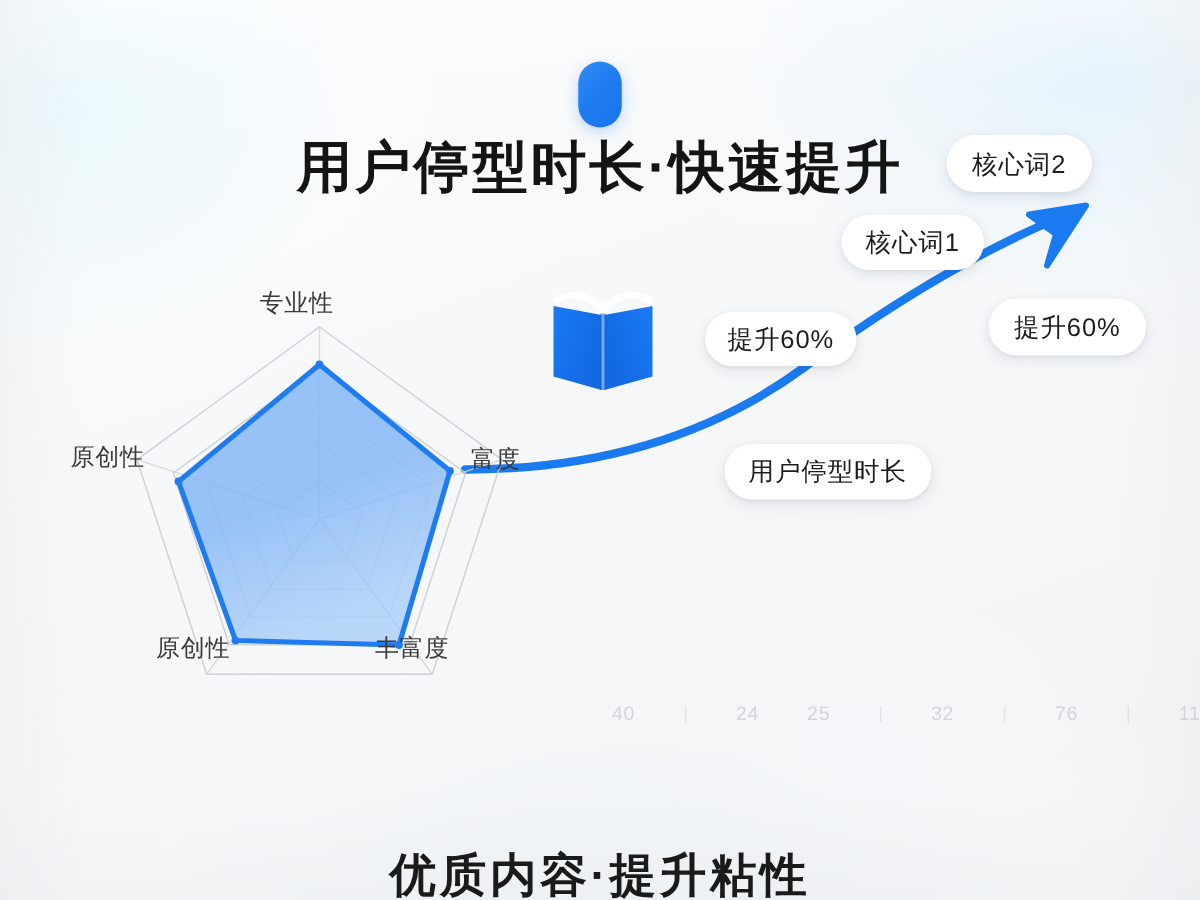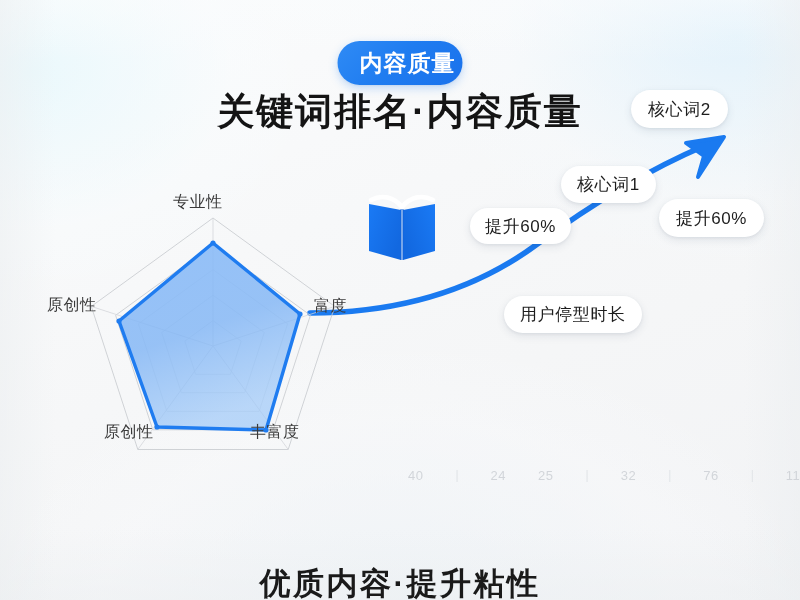--- a/index.html
+++ b/index.html
@@ -173,24 +173,24 @@
     border-radius: 19px;
     color: #1d1d1d;
     font-size: 17px;
     font-weight: 400;
     white-space: nowrap;
     letter-spacing: 0.6px;
     box-shadow: 0 3px 9px rgba(40,60,90,0.10), 0 1px 3px rgba(40,60,90,0.07);
     z-index: 6;
   }
   .chip.k2  { left: 631px; top: 90px;  height: 38px; padding: 0 17px; }
-  .chip.k1  { left: 561px; top: 166px; height: 37px; padding: 0 16px; }
+  .chip.k1  { left: 561px; top: 143px; height: 37px; padding: 0 16px; }
   .chip.p1  { left: 470px; top: 208px; height: 36px; padding: 0 15px; }
   .chip.p2  { left: 659px; top: 199px; height: 38px; padding: 0 17px; font-weight: 500; }
-  .chip.dur { left: 504px; top: 296px; height: 37px; padding: 0 16px; }
+  .chip.dur { left: 483px; top: 296px; height: 37px; padding: 0 16px; }
 
   
   #ghost-axis {
     position: absolute;
     left: 408px;
     top: 462px;
     width: 365px;
     height: 26px;
     display: flex;
     align-items: center;
@@ -210,24 +210,23 @@
     opacity: 0.7;
   }
   .ghost-gap { flex: 1 1 auto; }
 </style>
 </head>
 <body>
 
 <div id="poster">
 
   <div class="badge">
-    <span class="badge-main">内容质量</span>
-  </div>
-
-  <div class="headline">关键词排名·内容质量</div>
+  </div>
+
+  <div class="headline">用户停型时长·快速提升</div>
 
   <div id="radar-wrap">
     <svg id="radar-svg" viewBox="0 0 340 270">
       <defs>
         <linearGradient id="radarFill" x1="0" y1="0" x2="0.35" y2="1">
           <stop offset="0%" stop-color="#8dbdf8" stop-opacity="0.92"></stop>
           <stop offset="55%" stop-color="#7fb4f5" stop-opacity="0.80"></stop>
           <stop offset="100%" stop-color="#9ec8f8" stop-opacity="0.70"></stop>
         </linearGradient>
       </defs>

